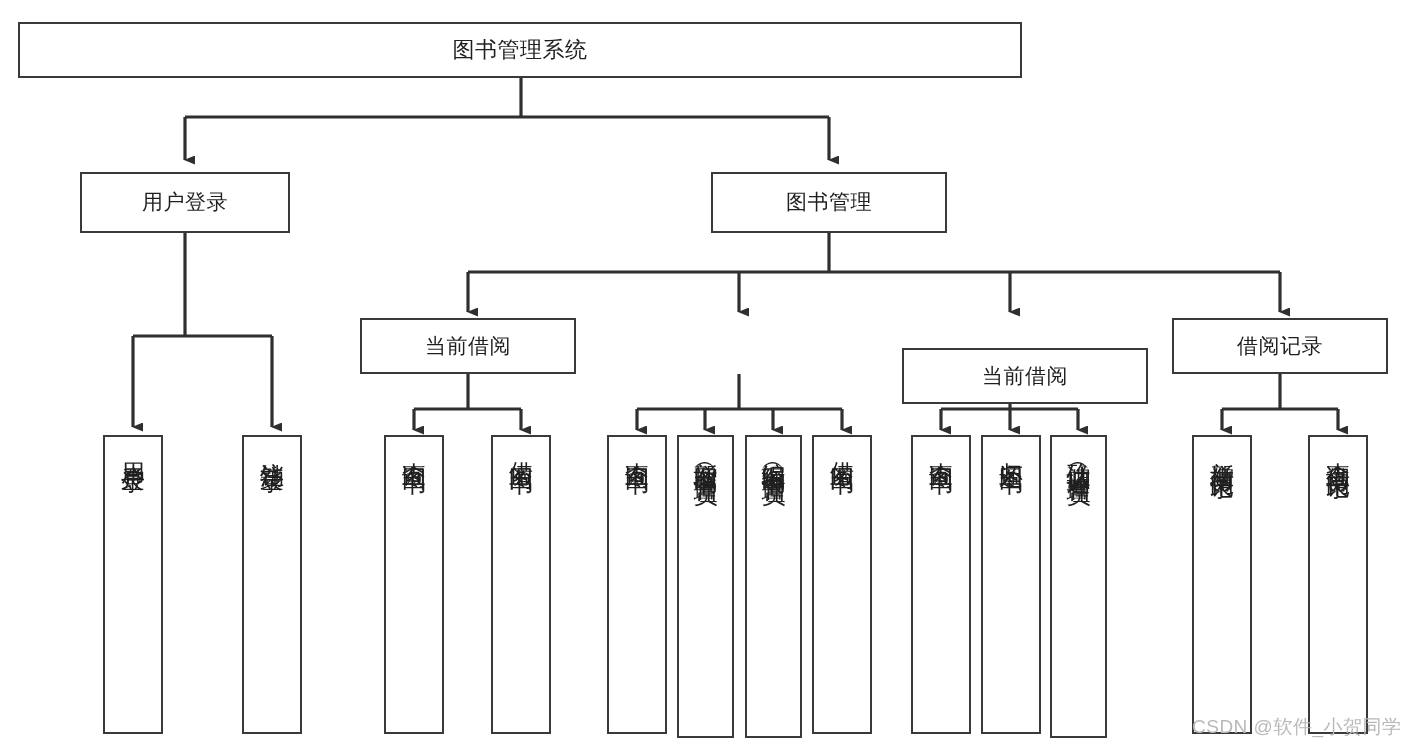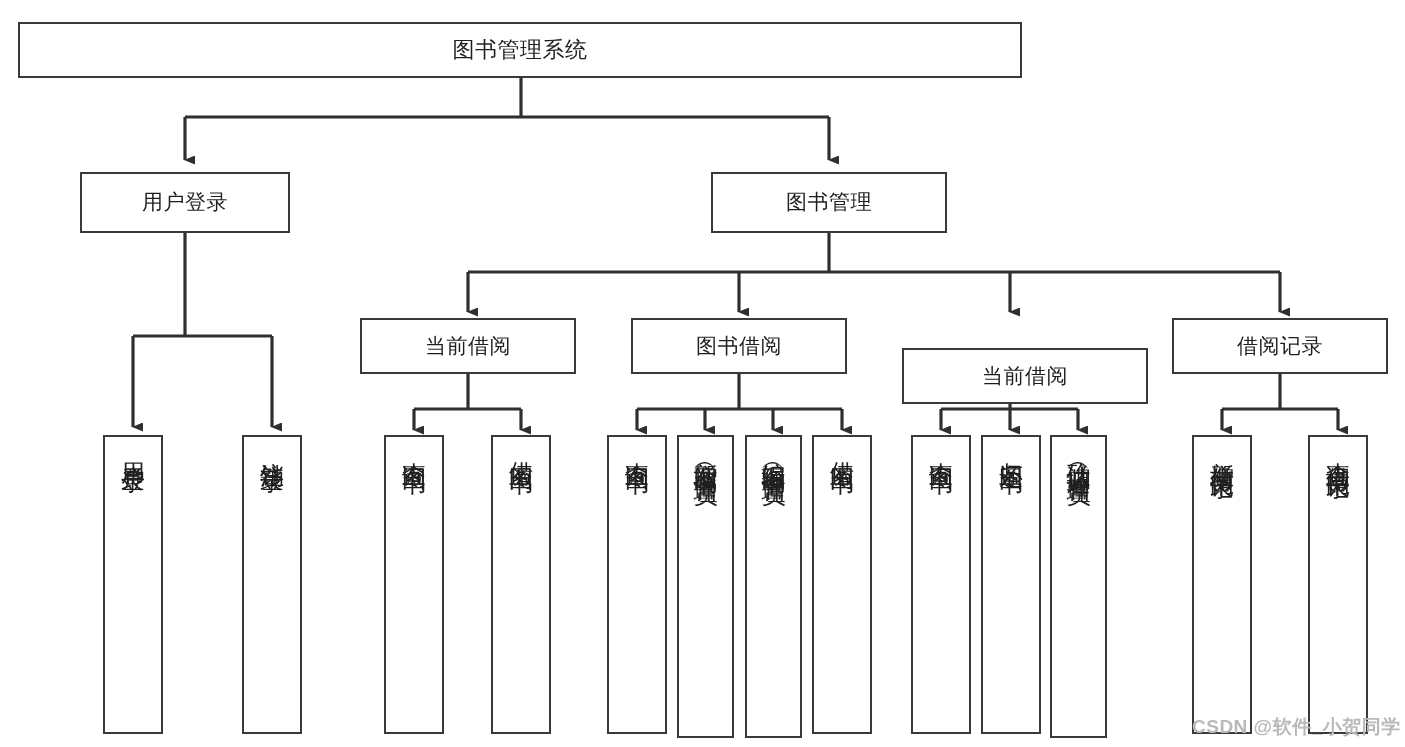--- a/index.html
+++ b/index.html
@@ -134,23 +134,20 @@
   </div>
 
   <div class="node horizontal" style="left:711px; top:172px; width:236px; height:61px;">
     <span class="label">图书管理</span>
   </div>
 
   <div class="node horizontal" style="left:360px; top:318px; width:216px; height:56px;">
     <span class="label">当前借阅</span>
   </div>
 
-  <div class="node horizontal" style="left:631px; top:318px; width:216px; height:56px;">
-    <span class="label">图书借阅</span>
-  </div>
 
   <div class="node horizontal" style="left:902px; top:318px; width:246px; height:56px;margin-top:30px;">
     <span class="label">当前借阅</span>
   </div>
 
   <div class="node horizontal" style="left:1172px; top:318px; width:216px; height:56px;">
     <span class="label">借阅记录</span>
   </div>
 
   <div class="node vertical" style="left:103px; top:435px; width:60px; height:299px;">
@@ -198,15 +195,15 @@
   </div>
 
   <div class="node vertical" style="left:1192px; top:435px; width:60px; height:299px;">
     <span class="label">新增借阅记录</span>
   </div>
 
   <div class="node vertical" style="left:1308px; top:435px; width:60px; height:299px;">
     <span class="label">查询借阅记录</span>
   </div>
 
-  <div class="watermark" style="left:1192px; top:714px;font-weight:bold;">CSDN @软件_小贺同学</div>
+  <div class="watermark" style="left:1192px; top:714px;">CSDN @软件_小贺同学</div>
 
 </div>
 
 </body></html>

